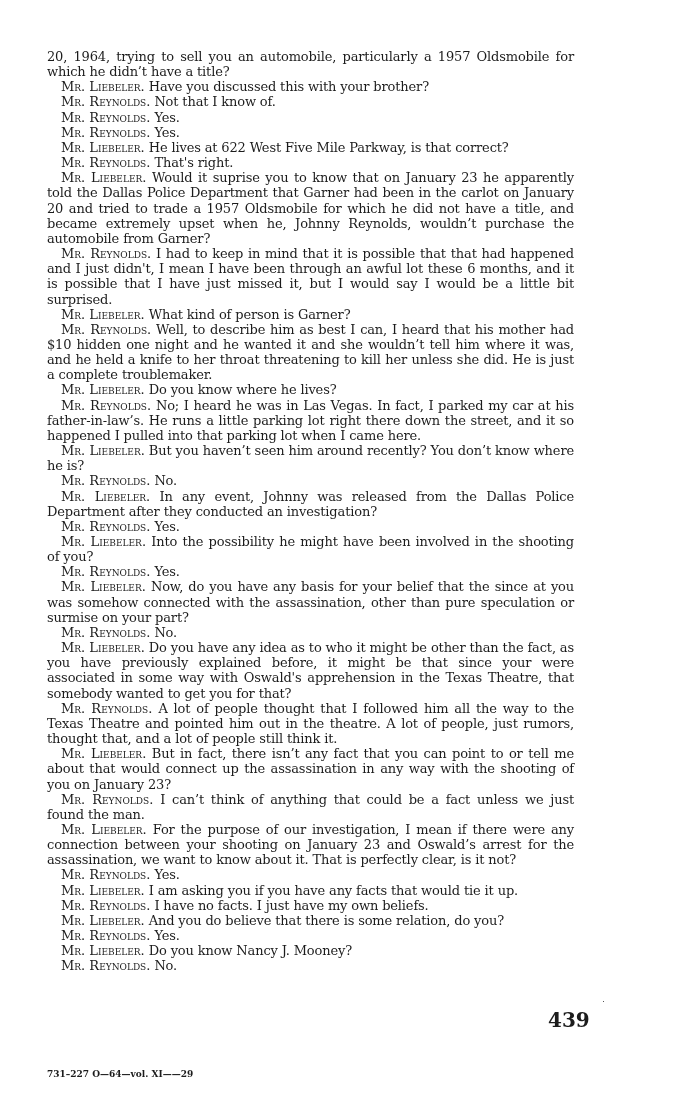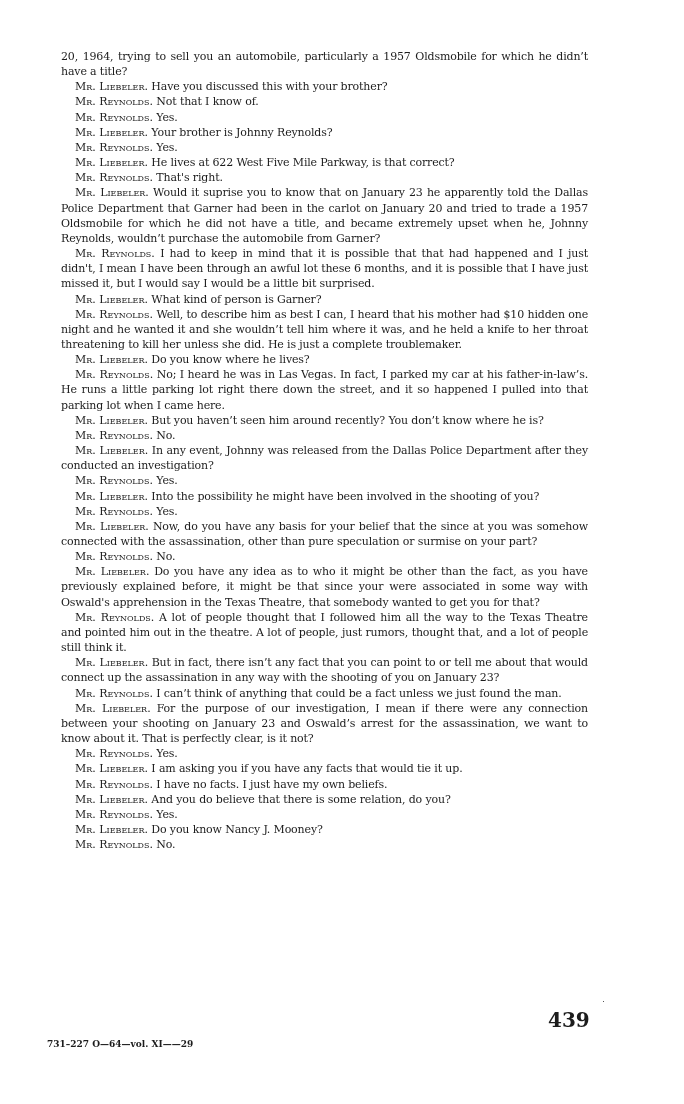--- a/index.html
+++ b/index.html
@@ -1,47 +1,46 @@
 <!DOCTYPE html>
 <html><head>
 <meta charset="utf-8">
 <style>
   html, body { margin: 0; padding: 0; background: #ffffff; }
   body { width: 684px; height: 1104px; position: relative; overflow: hidden; }
   .page {
-    position: absolute; left: 61px; top: 49px; width: 527px;
+    position: absolute; left: 47px; top: 49px; width: 527px;
     font-family: "DejaVu Serif", "Liberation Serif", serif;
-    font-size: 11px; line-height: 15.15px; color: #1c1c1c;
+    font-size: 13px; line-height: 15.15px; color: #1c1c1c;
     letter-spacing: -0.15px;
   }
   .para { margin: 0; text-align: justify; text-indent: 14px; }
   .para.cont { text-indent: 0; }
   .sc { font-variant: small-caps; letter-spacing: 0; }
   .pagenum {
     position: absolute; left: 548px; top: 1008px;
     font-family: "DejaVu Serif", "Liberation Serif", serif;
     font-size: 20px; font-weight: bold; color: #1c1c1c;
   }
   .footer {
-    position: absolute; left: 47px; top: 1039px;
+    position: absolute; left: 47px; top: 1069px;
     font-family: "DejaVu Serif", "Liberation Serif", serif;
     font-size: 9px; font-weight: bold; color: #1c1c1c;
   }
   .speck { position: absolute; left: 603px; top: 1001px; width: 1px; height: 1px; background: #555; }
 </style>
 </head>
 <body>
 
 <div class="page">
   <p class="para cont">20, 1964, trying to sell you an automobile, particularly a 1957 Oldsmobile for which he didn’t have a title?</p>
   <div id="paras">
       <p class="para"><span class="sc">Mr. Liebeler.</span> <span>Have you discussed this with your brother?</span></p>
       <p class="para"><span class="sc">Mr. Reynolds.</span> <span>Not that I know of.</span></p>
       <p class="para"><span class="sc">Mr. Reynolds.</span> <span>Yes.</span></p>
-      <p class="para"><span class="sc">Mr. Liebeler.</span> <span>Your brother is Johnny Reynolds?</span></p>
       <p class="para"><span class="sc">Mr. Reynolds.</span> <span>Yes.</span></p>
       <p class="para"><span class="sc">Mr. Liebeler.</span> <span>He lives at 622 West Five Mile Parkway, is that correct?</span></p>
       <p class="para"><span class="sc">Mr. Reynolds.</span> <span>That's right.</span></p>
       <p class="para"><span class="sc">Mr. Liebeler.</span> <span>Would it suprise you to know that on January 23 he apparently told the Dallas Police Department that Garner had been in the carlot on January 20 and tried to trade a 1957 Oldsmobile for which he did not have a title, and became extremely upset when he, Johnny Reynolds, wouldn’t purchase the automobile from Garner?</span></p>
       <p class="para"><span class="sc">Mr. Reynolds.</span> <span>I had to keep in mind that it is possible that that had happened and I just didn't, I mean I have been through an awful lot these 6 months, and it is possible that I have just missed it, but I would say I would be a little bit surprised.</span></p>
       <p class="para"><span class="sc">Mr. Liebeler.</span> <span>What kind of person is Garner?</span></p>
       <p class="para"><span class="sc">Mr. Reynolds.</span> <span>Well, to describe him as best I can, I heard that his mother had $10 hidden one night and he wanted it and she wouldn’t tell him where it was, and he held a knife to her throat threatening to kill her unless she did.  He is just a complete troublemaker.</span></p>
       <p class="para"><span class="sc">Mr. Liebeler.</span> <span>Do you know where he lives?</span></p>
       <p class="para"><span class="sc">Mr. Reynolds.</span> <span>No; I heard he was in Las Vegas.  In fact, I parked my car at his father-in-law’s.  He runs a little parking lot right there down the street, and it so happened I pulled into that parking lot when I came here.</span></p>
       <p class="para"><span class="sc">Mr. Liebeler.</span> <span>But you haven’t seen him around recently?  You don’t know where he is?</span></p>

